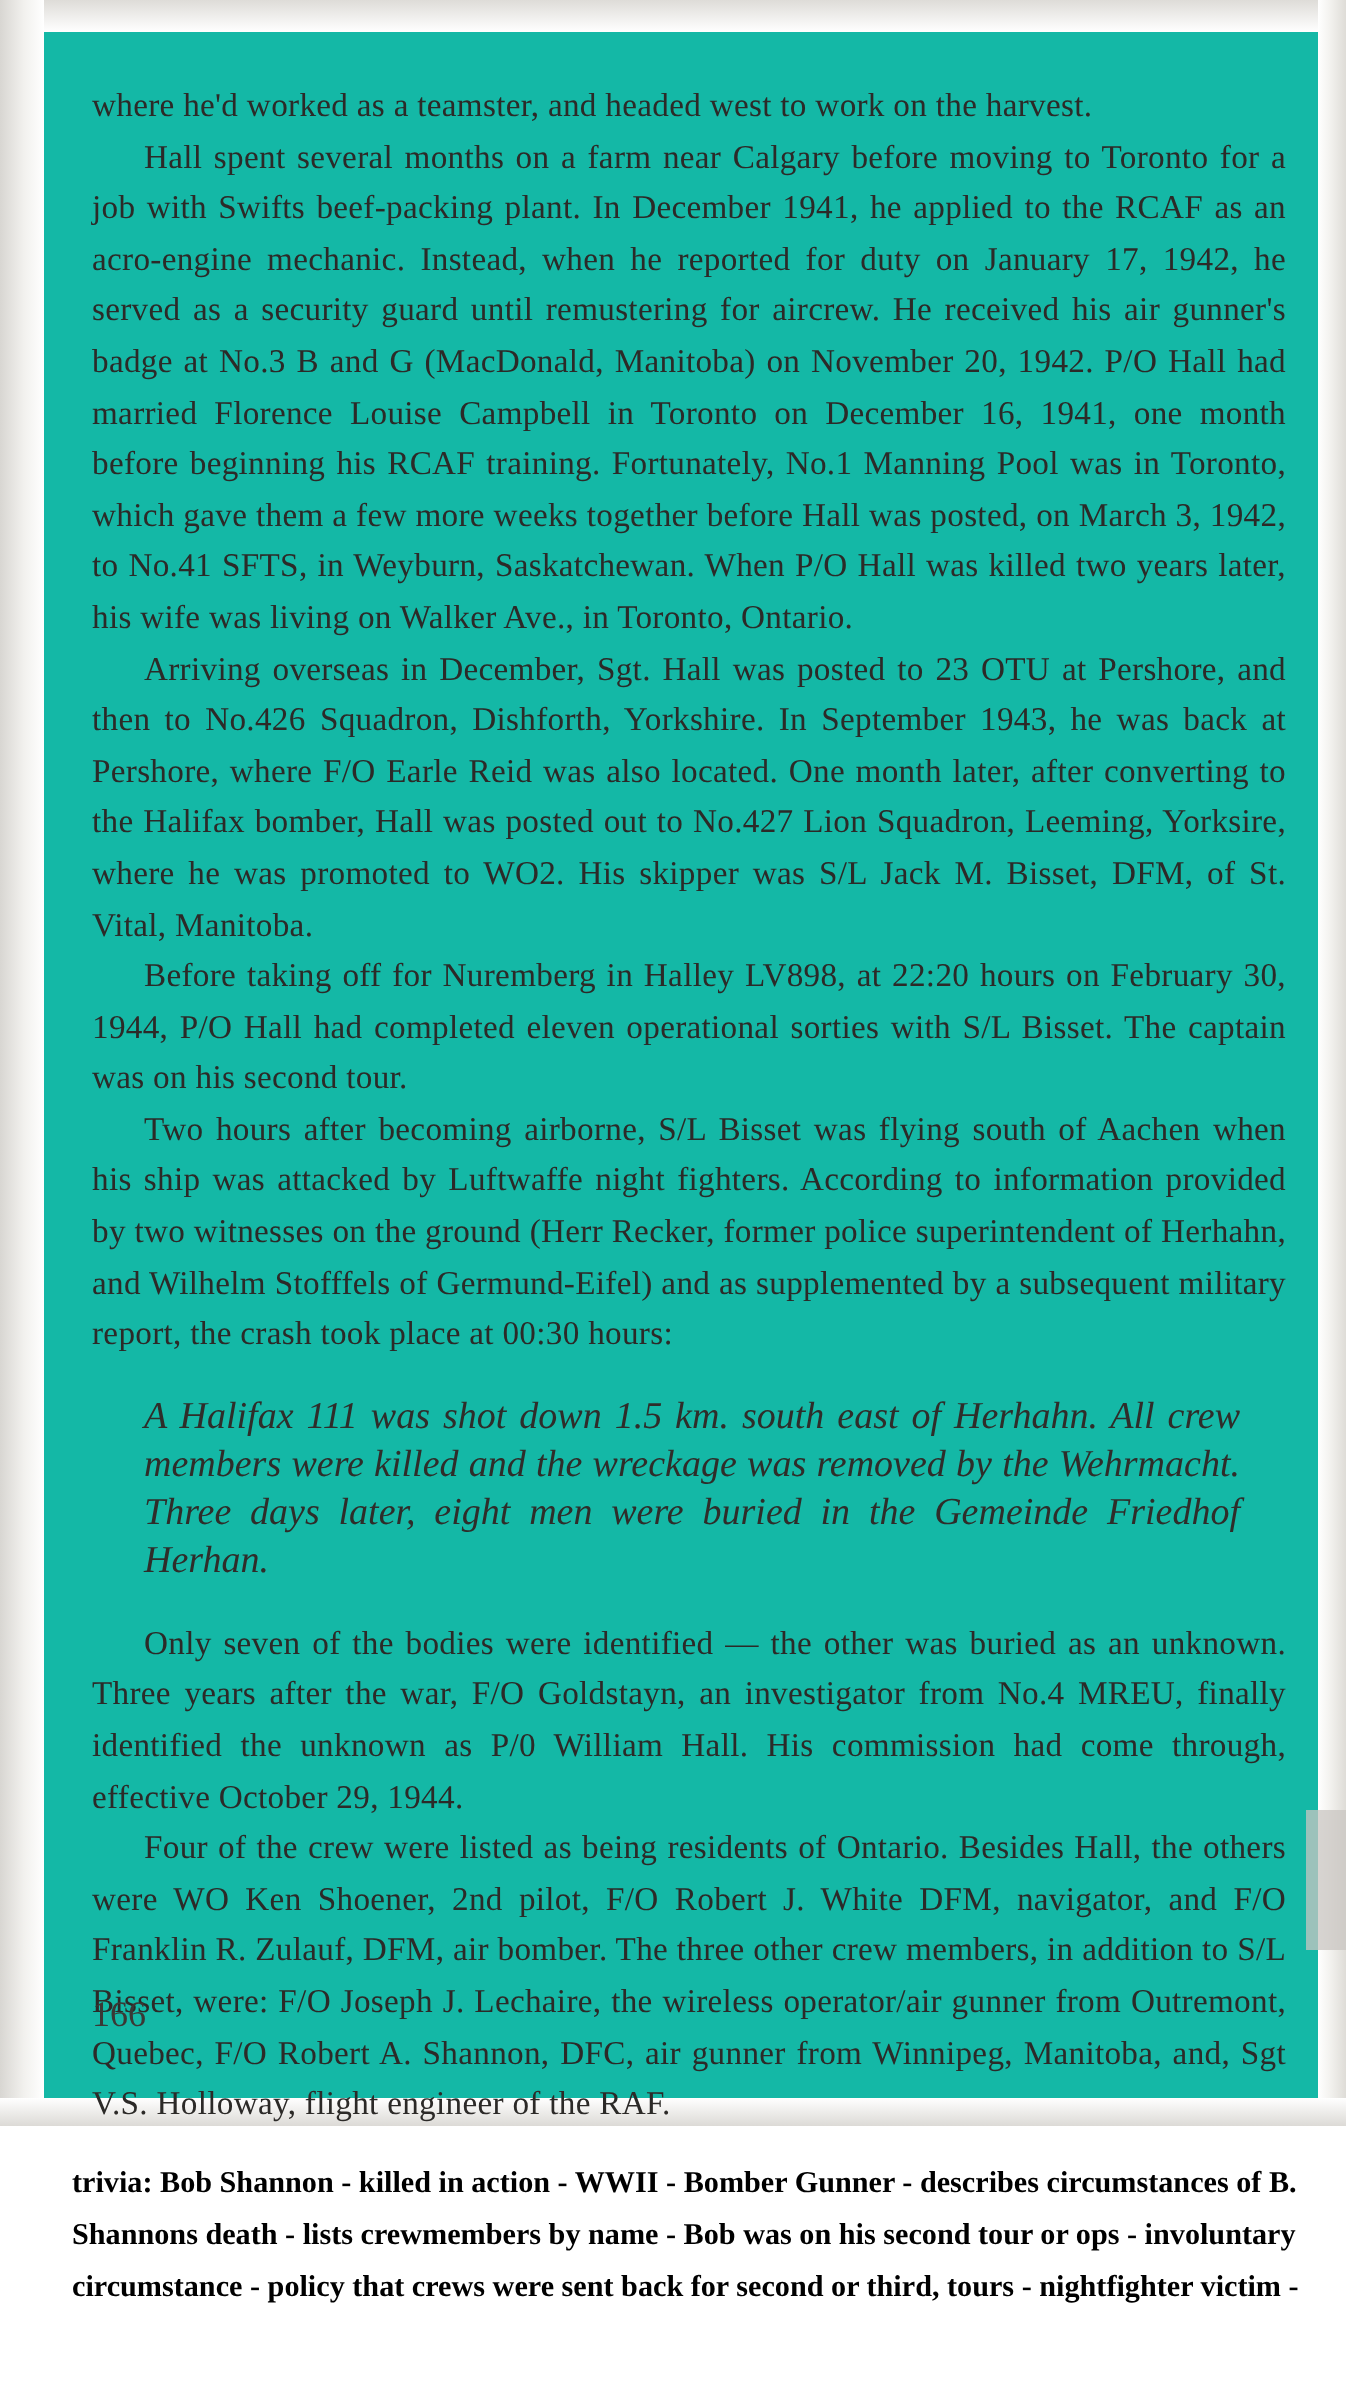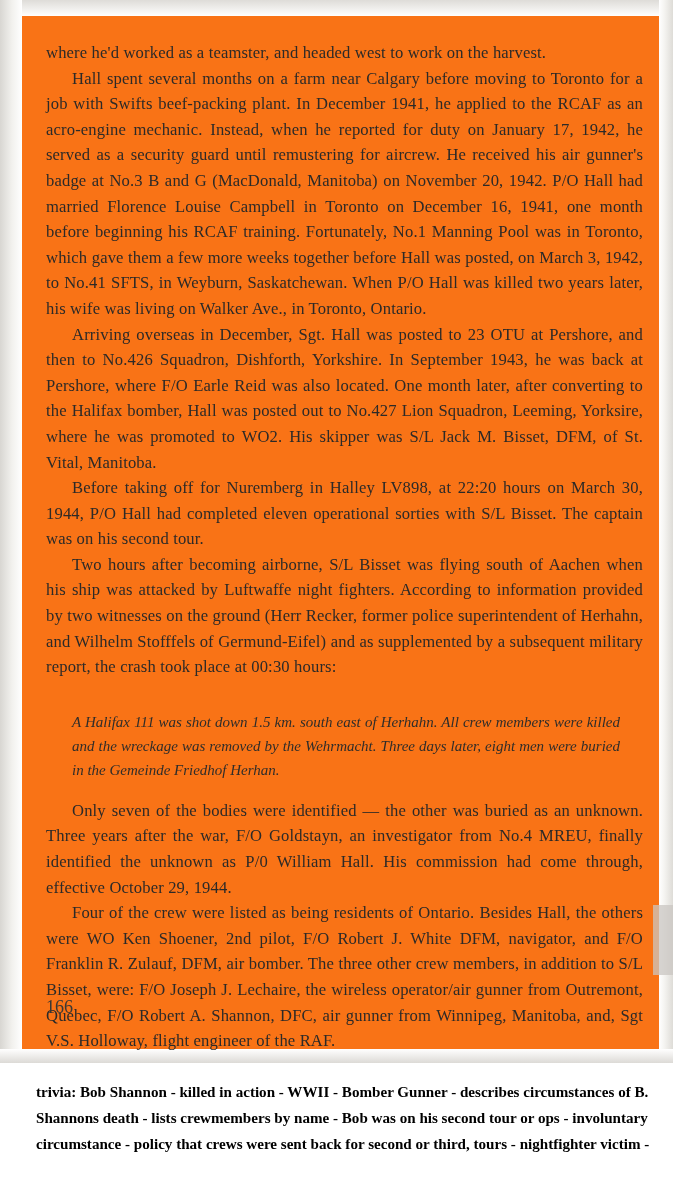--- a/index.html
+++ b/index.html
@@ -13,21 +13,21 @@
     font-family: "Liberation Serif", serif;
     position: relative;
     overflow: hidden;
   }
   .page-scan {
     position: absolute;
     left: 0;
     top: 0;
     width: 673px;
     height: 1063px;
-    background: #f97316;
+    background: #14b8a6;
     box-sizing: border-box;
   }
   
   .scan-edge-left {
     position: absolute;
     left: 0; top: 0;
     width: 22px; height: 1063px;
     background: linear-gradient(to right, #d8d6d2 0%, #f2f1ee 55%, #ffffff 100%);
     pointer-events: none;
   }
@@ -75,24 +75,24 @@
     color: #2c2a28;
     text-align: justify;
     text-indent: 26px;
     font-family: "Liberation Serif", serif;
     letter-spacing: 0.15px;
   }
   p.no-indent {
     text-indent: 0;
   }
   blockquote.quote-block {
-    margin: 30px 0 16px 26px;
+    margin: 17px 0 16px 26px;
     width: 548px;
     font-style: italic;
-    font-size: 15px;
+    font-size: 19px;
     line-height: 24px;
     color: #2f2d2a;
     text-align: justify;
     text-indent: 0;
   }
   .page-number {
     position: absolute;
     left: 46px;
     top: 997px;
     font-size: 18px;
@@ -125,21 +125,21 @@
   <div class="scan-edge-top"></div>
   <div class="scan-edge-left"></div>
   <div class="scan-edge-right"></div>
   <div class="scan-edge-bottom"></div>
   <div class="smudge"></div>
 
   <div class="text-column">
     <p class="body-par no-indent">where he'd worked as a teamster, and headed west to work on the harvest.</p>
     <p class="body-par">Hall spent several months on a farm near Calgary before moving to Toronto for a job with Swifts beef-packing plant. In December 1941, he applied to the RCAF as an acro-engine mechanic. Instead, when he reported for duty on January 17, 1942, he served as a security guard until remustering for aircrew. He received his air gunner's badge at No.3 B and G (MacDonald, Manitoba) on November 20, 1942. P/O Hall had married Florence Louise Campbell in Toronto on December 16, 1941, one month before beginning his RCAF training. Fortunately, No.1 Manning Pool was in Toronto, which gave them a few more weeks together before Hall was posted, on March 3, 1942, to No.41 SFTS, in Weyburn, Saskatchewan. When P/O Hall was killed two years later, his wife was living on Walker Ave., in Toronto, Ontario.</p>
     <p class="body-par">Arriving overseas in December, Sgt. Hall was posted to 23 OTU at Pershore, and then to No.426 Squadron, Dishforth, Yorkshire. In September 1943, he was back at Pershore, where F/O Earle Reid was also located. One month later, after converting to the Halifax bomber, Hall was posted out to No.427 Lion Squadron, Leeming, Yorksire, where he was promoted to WO2. His skipper was S/L Jack M. Bisset, DFM, of St. Vital, Manitoba.</p>
-    <p class="body-par">Before taking off for Nuremberg in Halley LV898, at 22:20 hours on March 30, 1944, P/O Hall had completed eleven operational sorties with S/L Bisset. The captain was on his second tour.</p>
+    <p class="body-par">Before taking off for Nuremberg in Halley LV898, at 22:20 hours on February 30, 1944, P/O Hall had completed eleven operational sorties with S/L Bisset. The captain was on his second tour.</p>
     <p class="body-par">Two hours after becoming airborne, S/L Bisset was flying south of Aachen when his ship was attacked by Luftwaffe night fighters. According to information provided by two witnesses on the ground (Herr Recker, former police superintendent of Herhahn, and Wilhelm Stofffels of Germund-Eifel) and as supplemented by a subsequent military report, the crash took place at 00:30 hours:</p>
 
     <blockquote class="quote-block">A Halifax 111 was shot down 1.5 km. south east of Herhahn. All crew members were killed and the wreckage was removed by the Wehrmacht. Three days later, eight men were buried in the Gemeinde Friedhof Herhan.</blockquote>
 
     <p class="body-par">Only seven of the bodies were identified — the other was buried as an unknown. Three years after the war, F/O Goldstayn, an investigator from No.4 MREU, finally identified the unknown as P/0 William Hall. His commission had come through, effective October 29, 1944.</p>
     <p class="body-par">Four of the crew were listed as being residents of Ontario. Besides Hall, the others were WO Ken Shoener, 2nd pilot, F/O Robert J. White DFM, navigator, and F/O Franklin R. Zulauf, DFM, air bomber. The three other crew members, in addition to S/L Bisset, were: F/O Joseph J. Lechaire, the wireless operator/air gunner from Outremont, Quebec, F/O Robert A. Shannon, DFC, air gunner from Winnipeg, Manitoba, and, Sgt V.S. Holloway, flight engineer of the RAF.</p>
   </div>
 
   <div class="page-number">166</div>
 </div>

